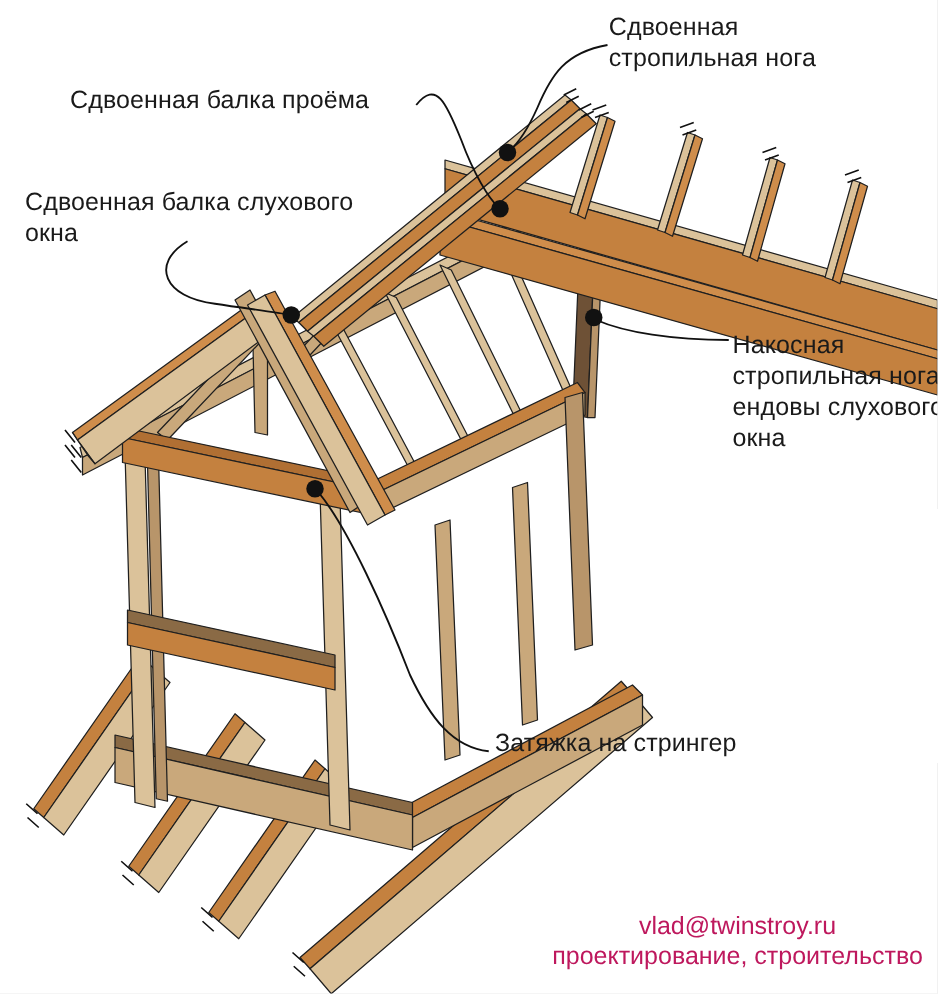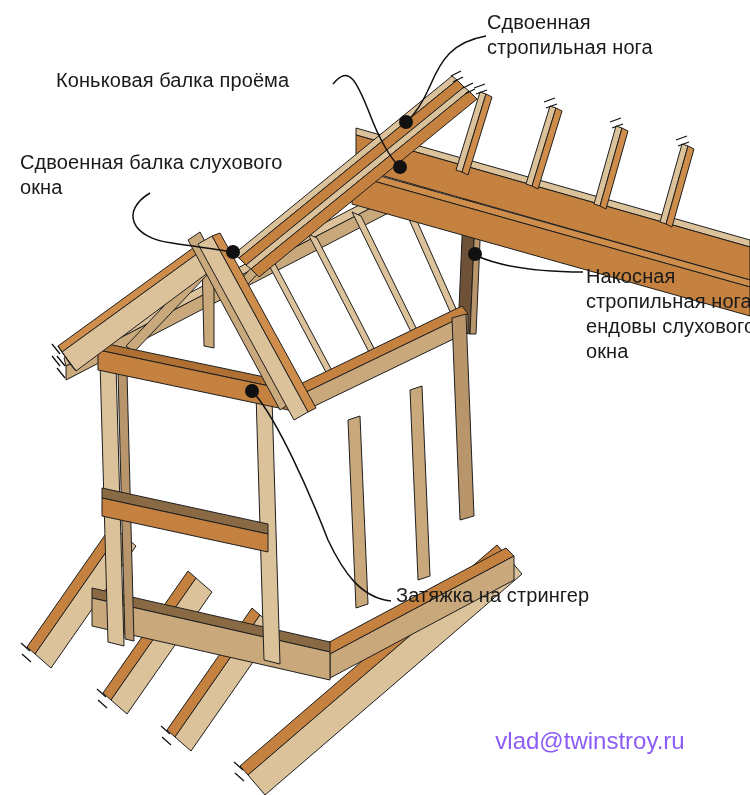--- a/index.html
+++ b/index.html
@@ -21,21 +21,21 @@
   .leader{stroke:var(--callout);stroke-width:1.5;fill:none;}
   .dot{fill:var(--callout);stroke:none;}
   .tick{stroke:var(--callout);stroke-width:1.3;fill:none;}
   .anno{
     position:absolute; color:#1a1a1a; font-size:20px; line-height:25px;
     white-space:nowrap; letter-spacing:0.1px;
   }
   .anno span{display:block;}
   .credits{
     position:absolute; left:440px; top:729px; width:300px; text-align:center;
-    color:#8b5cf6; font-size:24px; line-height:24px;
+    color:#be185d; font-size:20px; line-height:24px;
   }
   .credits span{display:block;}
 </style>
 </head>
 <body>
 
 <div class="stage">
 
   <svg class="drawing" width="750" height="795" viewBox="0 0 750 795">
 
@@ -164,36 +164,37 @@
       <circle class="dot" cx="252" cy="391" r="7"></circle>
     </g>
   </svg>
 
   <div class="anno" style="left:487px; top:10px;">
     <span>Сдвоенная</span>
     <span>стропильная нога</span>
   </div>
 
   <div class="anno" style="left:56px; top:68px;">
-    <span>Коньковая балка проёма</span>
+    <span>Сдвоенная балка проёма</span>
   </div>
 
   <div class="anno" style="left:20px; top:150px;">
     <span>Сдвоенная балка слухового</span>
     <span>окна</span>
   </div>
 
   <div class="anno" style="left:586px; top:264px;">
     <span>Накосная</span>
     <span>стропильная нога</span>
     <span>ендовы слухового</span>
     <span>окна</span>
   </div>
 
   <div class="anno" style="left:396px; top:583px;">
     <span>Затяжка на стрингер</span>
   </div>
 
   <div class="credits">
     <span>vlad@twinstroy.ru</span>
+    <span>проектирование, строительство</span>
   </div>
 
 </div>
 
 </body></html>

